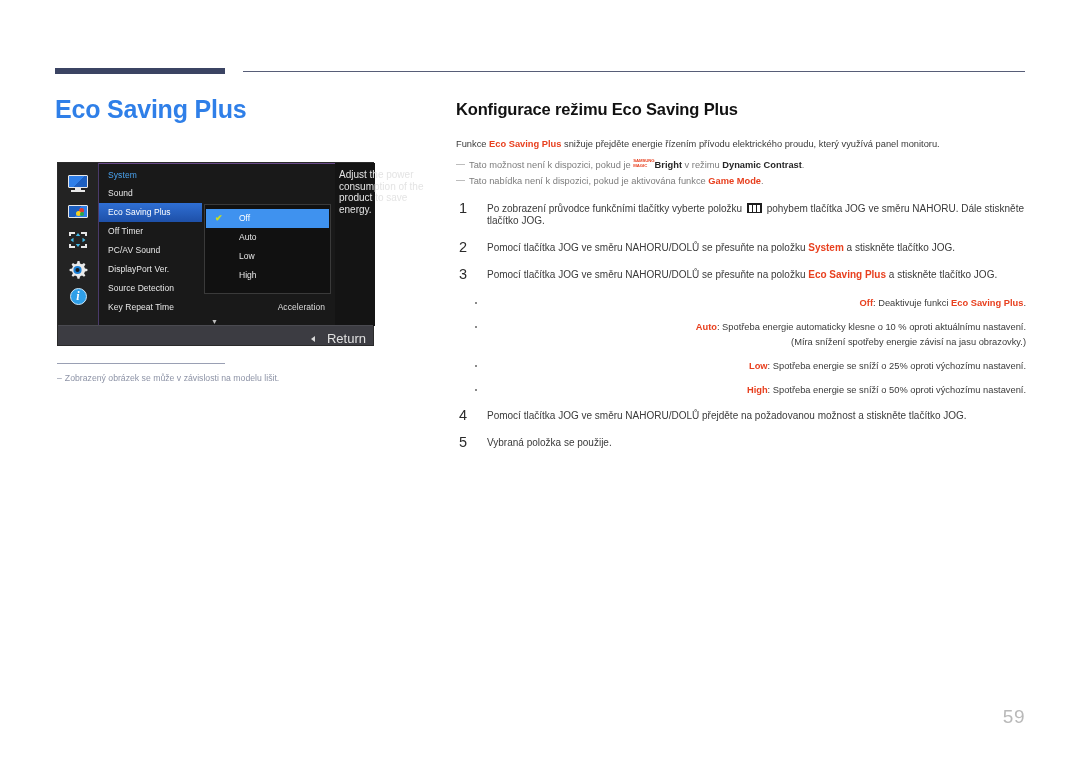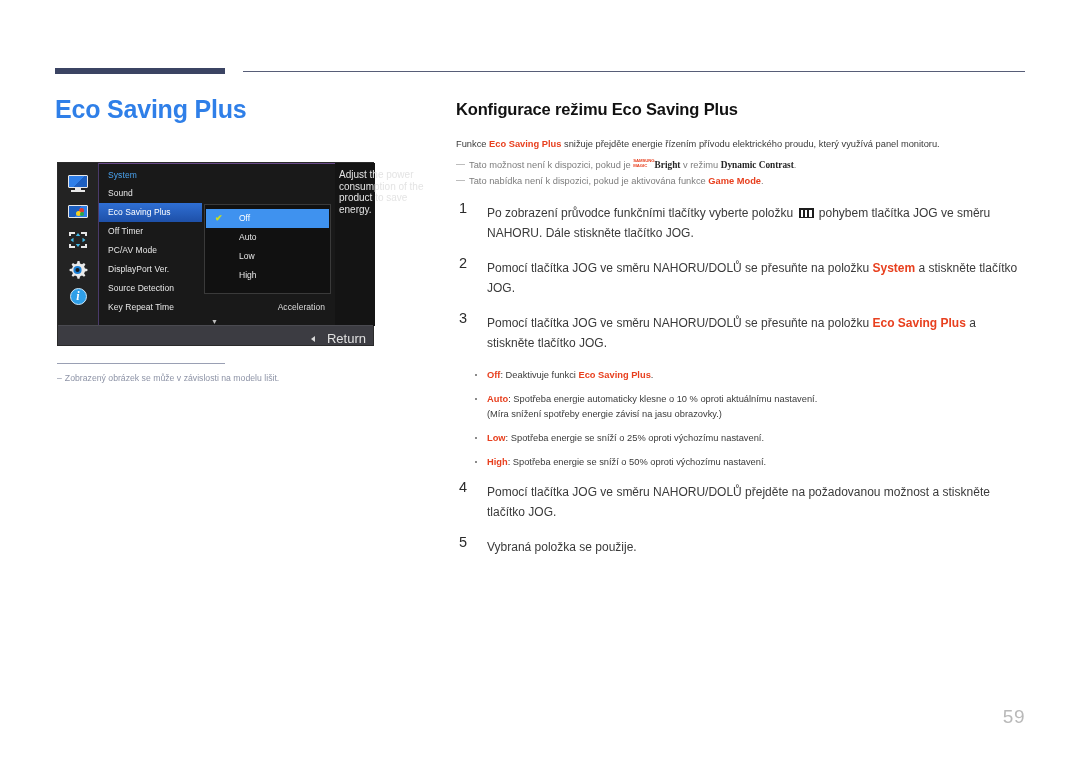--- a/index.html
+++ b/index.html
@@ -162,21 +162,21 @@
   
   .right-col { position: absolute; left: 456px; top: 100px; width: 570px; }
   .sec-title {
     font-size: 16.5px; font-weight: bold; color: #111111;
     letter-spacing: -0.15px; margin-bottom: 18px;
   }
   .lead {
     font-size: 9.3px; color: #3a3a3a; line-height: 15px; margin-bottom: 5px;
   }
   .red { color: #e8401f; font-weight: bold; }
-  .nb { font-weight: bold; color:#262626;font-family:Liberation Serif, serif; }
+  .nb { font-weight: bold; color:#262626; }
   .note-line {
     font-size: 9.3px; color: #7d7d7d; line-height: 16px; position: relative;
     padding-left: 13px;
   }
   .note-line .em {
     position: absolute; left: 0; top: -1px; color: #9a9a9a; font-size: 9px;
   }
   .magic {
     display: inline-block; vertical-align: 1.5px;
     font-size: 4.3px; line-height: 4.6px; font-weight: bold;
@@ -184,36 +184,36 @@
   }
   .magic span { display:block; }
 
   .steps { margin-top: 14px; }
   .step { position: relative; padding-left: 31px; margin-bottom: 15px; }
   .step .num {
     position: absolute; left: 3px; top: -3px;
     font-size: 14.5px; color: #2b2b2b; font-weight: normal;
     font-family: "Liberation Sans", sans-serif;
   }
-  .step .txt { font-size: 12px; color: #3a3a3a; line-height: 20px; }
+  .step .txt { font-size: 10px; color: #3a3a3a; line-height: 12px; }
 
   .jog {
     display: inline-block; width: 15px; height: 10px;
     background: #1d1d1d; vertical-align: -1px; margin: 0 2px;
     position: relative;
   }
   .jog i {
     position: absolute; top: 1.5px; width: 2.7px; height: 7px; background: #ffffff;
   }
   .jog i:nth-child(1){ left: 2px; }
   .jog i:nth-child(2){ left: 6.2px; }
   .jog i:nth-child(3){ left: 10.4px; }
 
   .bullets { margin: 0 0 12px 0; }
-  .bullet { position: relative; padding-left: 31px; margin-bottom: 9px; }
+  .bullet { position: relative; padding-left: 31px; margin-bottom: 9px; text-align: right; }
   .bullet .dot {
     position: absolute; left: 19px; top: 6px;
     width: 2.4px; height: 2.4px; background: #8a8a8a;
   }
   .bullet .txt { font-size: 9.3px; color: #3a3a3a; line-height: 15px; }
   .bullet .sub { font-size: 9.3px; color: #3a3a3a; line-height: 15px; }
 
   
   .pageno {
     position: absolute; right: 55px; top: 706px;
@@ -271,21 +271,21 @@
         <div class="osd-item">
           <span>Sound</span>
         </div>
         <div class="osd-item sel">
           <span>Eco Saving Plus</span>
         </div>
         <div class="osd-item">
           <span>Off Timer</span>
         </div>
         <div class="osd-item">
-          <span>PC/AV Mode</span>
+          <span>PC/AV Sound</span>
         </div>
         <div class="osd-item">
           <span>DisplayPort Ver.</span>
         </div>
         <div class="osd-item">
           <span>Source Detection</span>
         </div>
         <div class="osd-item">
           <span>Key Repeat Time</span>
           <span class="val">Acceleration</span>

